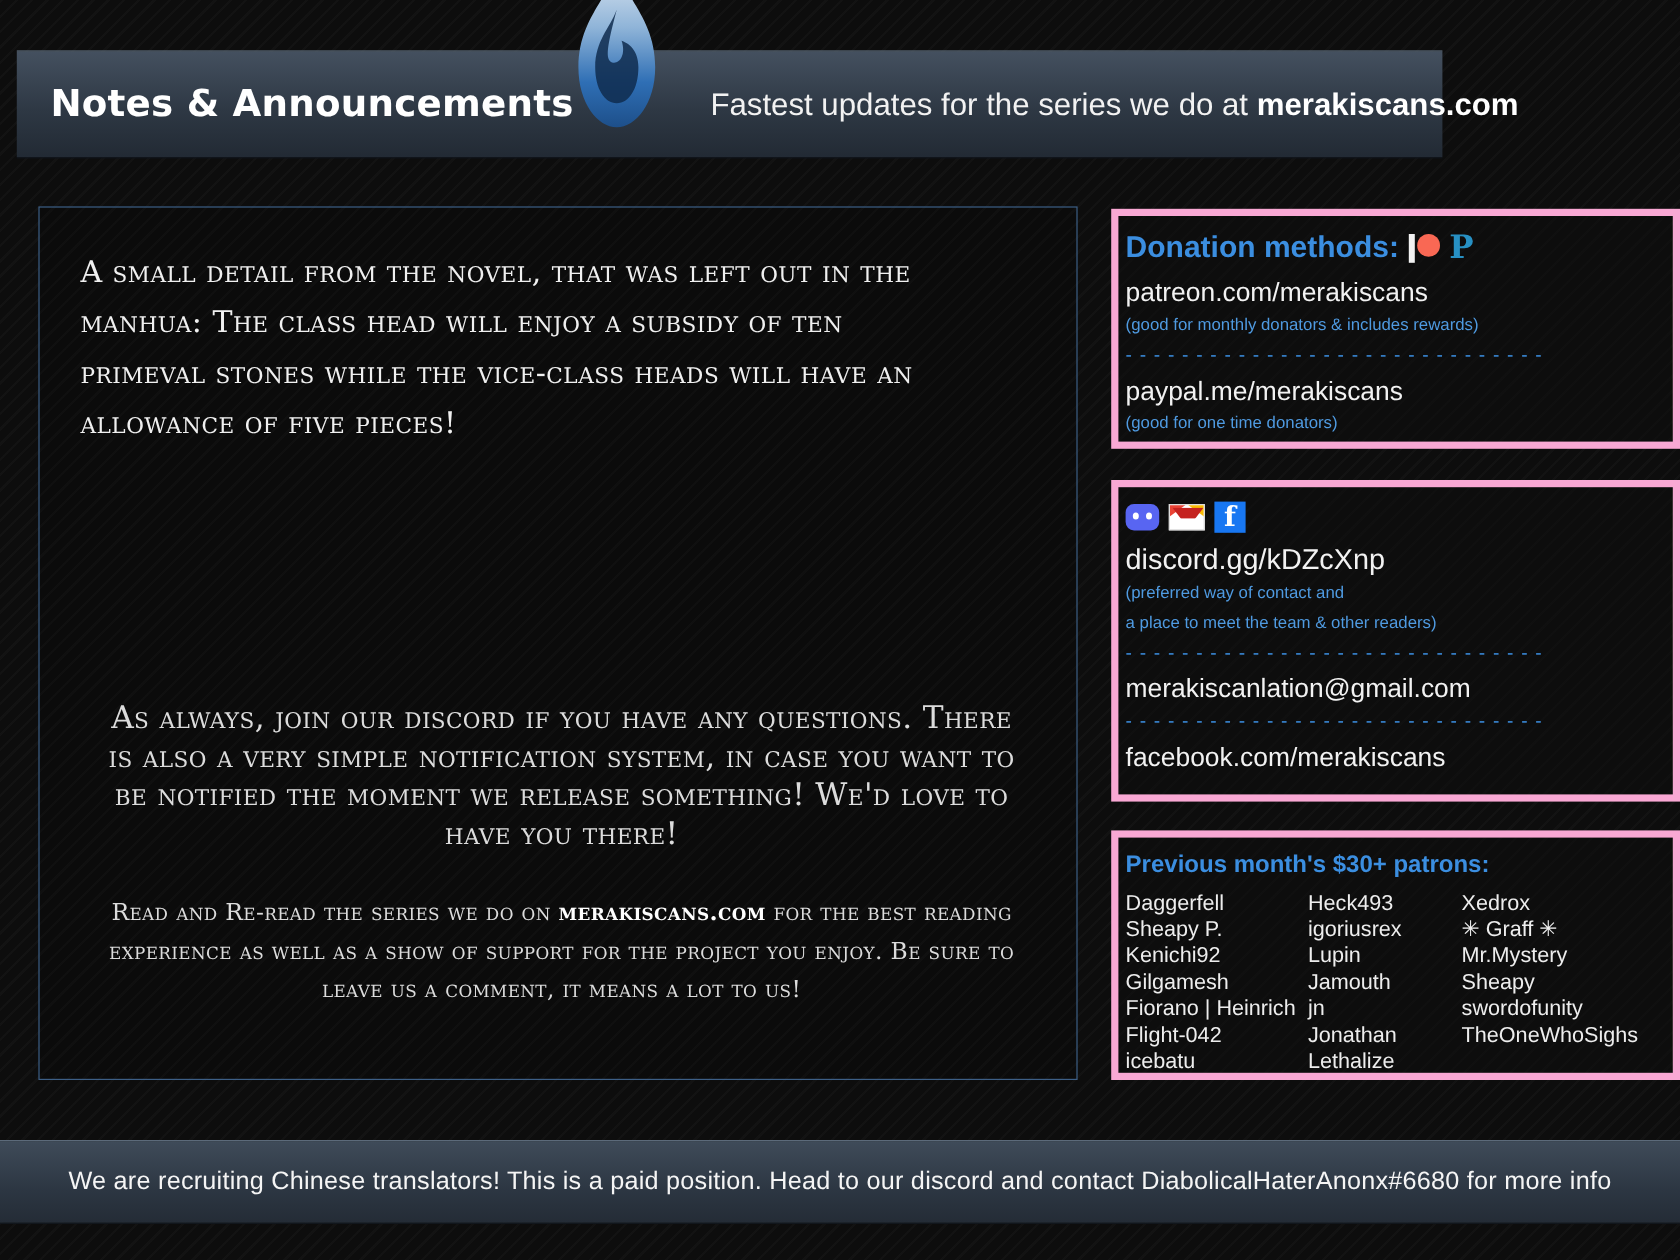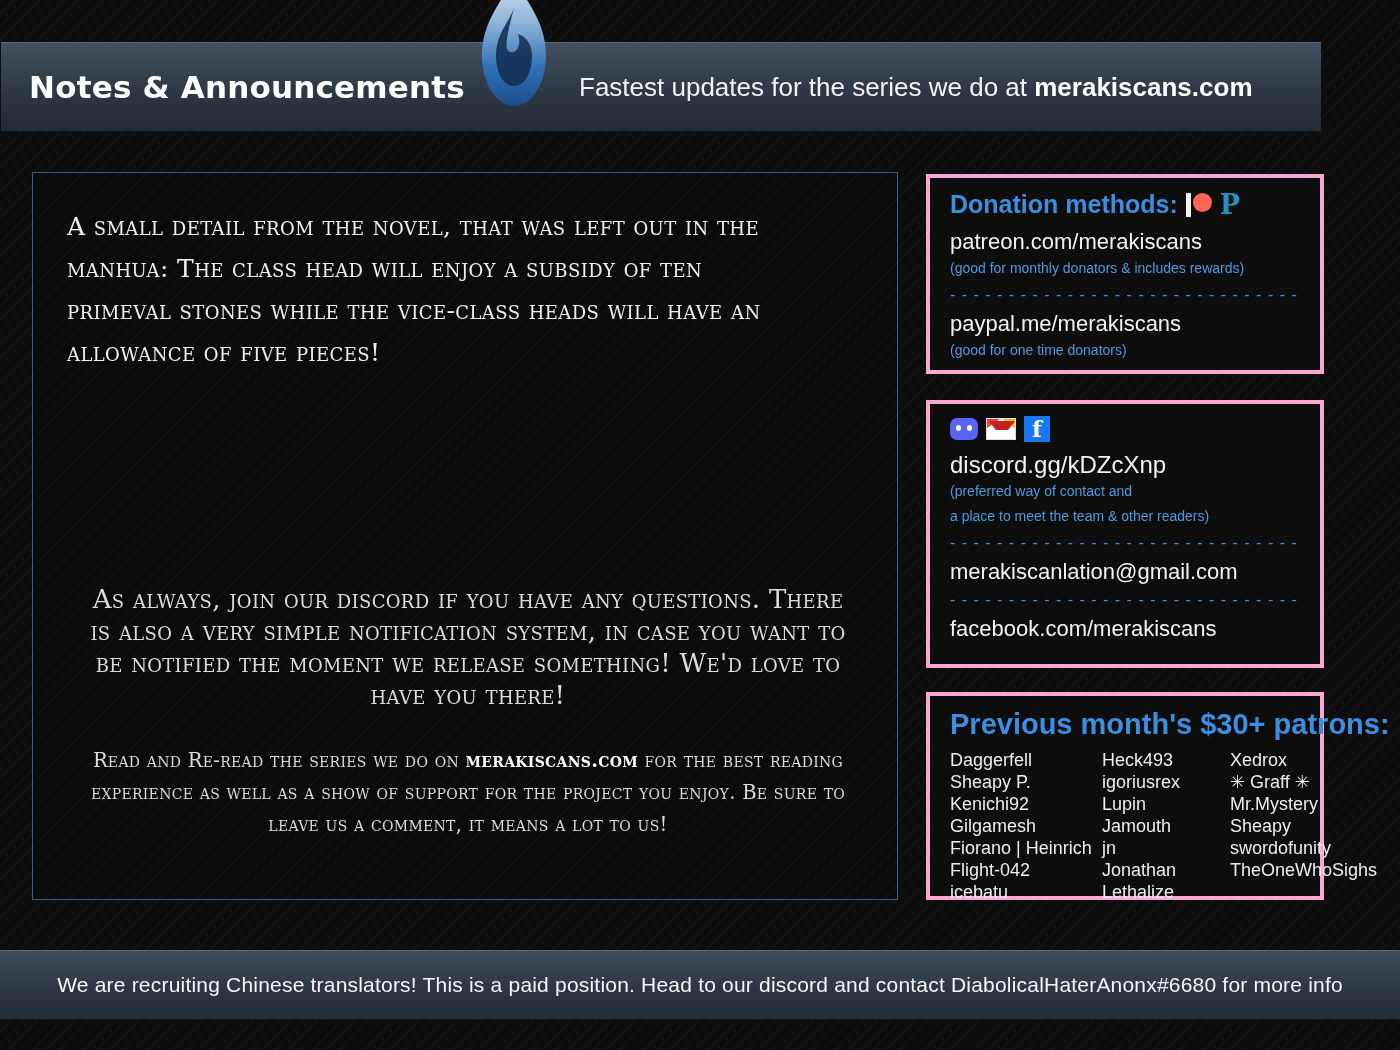--- a/index.html
+++ b/index.html
@@ -20,23 +20,23 @@
       rgba(255,255,255,0.022) 0px,
       rgba(255,255,255,0.022) 2px,
       rgba(0,0,0,0) 2px,
       rgba(0,0,0,0) 9px
     );
   }
 
   
   .header {
     position: absolute;
-    left: 1px;
+    left: 14px;
     top: 42px;
-    width: 1320px;
+    width: 1188px;
     height: 90px;
     background: linear-gradient(180deg, #44505f 0%, #2e3844 55%, #222a34 100%);
     border-top: 1px solid #5c6a7a;
     border-bottom: 1px solid #11161c;
     box-sizing: border-box;
     display: flex;
     align-items: center;
   }
   .header-title {
     position: absolute;
@@ -117,25 +117,25 @@
     line-height: 32px;
     color: #dcdcdc;
     letter-spacing: 0.3px;
   }
   .reread-note b { font-weight: bold; color: #ffffff; }
 
   
   .card {
     position: absolute;
     left: 926px;
-    width: 398px;
-    border: 4px solid #f9a8d4;
+    width: 474px;
+    border: 6px solid #f9a8d4;
     box-sizing: border-box;
     background: rgba(14,14,14,0.45);
-    padding: 12px 14px 14px 20px;
+    padding: 12px 14px 14px 6px;
   }
   #card-donation { top: 174px; height: 200px; }
   #card-contact  { top: 400px; height: 268px; }
   #card-patrons  { top: 692px; height: 208px; }
 
   .card-title {
     font-size: 25px;
     font-weight: bold;
     color: #3b8ee0;
     display: flex;
@@ -301,21 +301,21 @@
   <div class="line-main" style="font-size:24px;">discord.gg/kDZcXnp</div>
   <div class="line-sub">(preferred way of contact and</div>
   <div class="line-sub">a place to meet the team &amp; other readers)</div>
   <div class="divider">- - - - - - - - - - - - - - - - - - - - - - - - - - - - - -</div>
   <div class="line-main">merakiscanlation@gmail.com</div>
   <div class="divider">- - - - - - - - - - - - - - - - - - - - - - - - - - - - - -</div>
   <div class="line-main">facebook.com/merakiscans</div>
 </div>
 
 <div class="card" id="card-patrons">
-  <div class="card-title" style="font-size:29px;text-align:right;">
+  <div class="card-title" style="font-size:20px;text-align:right;">
     <span class="t-text">Previous month's $30+ patrons:</span>
   </div>
   <div class="patrons-grid">
     <span>Daggerfell</span>
     <span>Heck493</span>
     <span>Xedrox</span>
     <span>Sheapy P.</span>
     <span>igoriusrex</span>
     <span>✳ Graff ✳</span>
     <span>Kenichi92</span>

